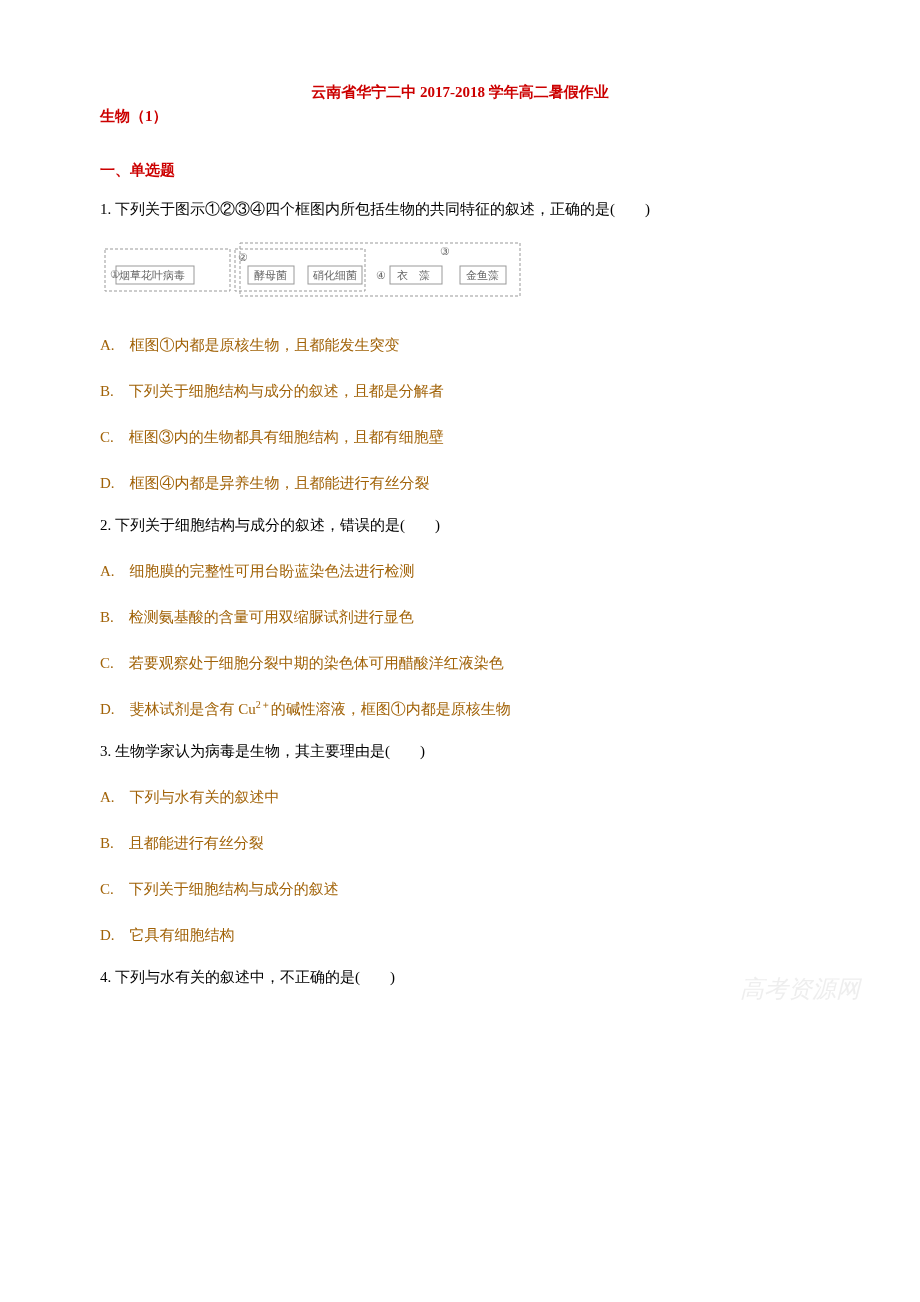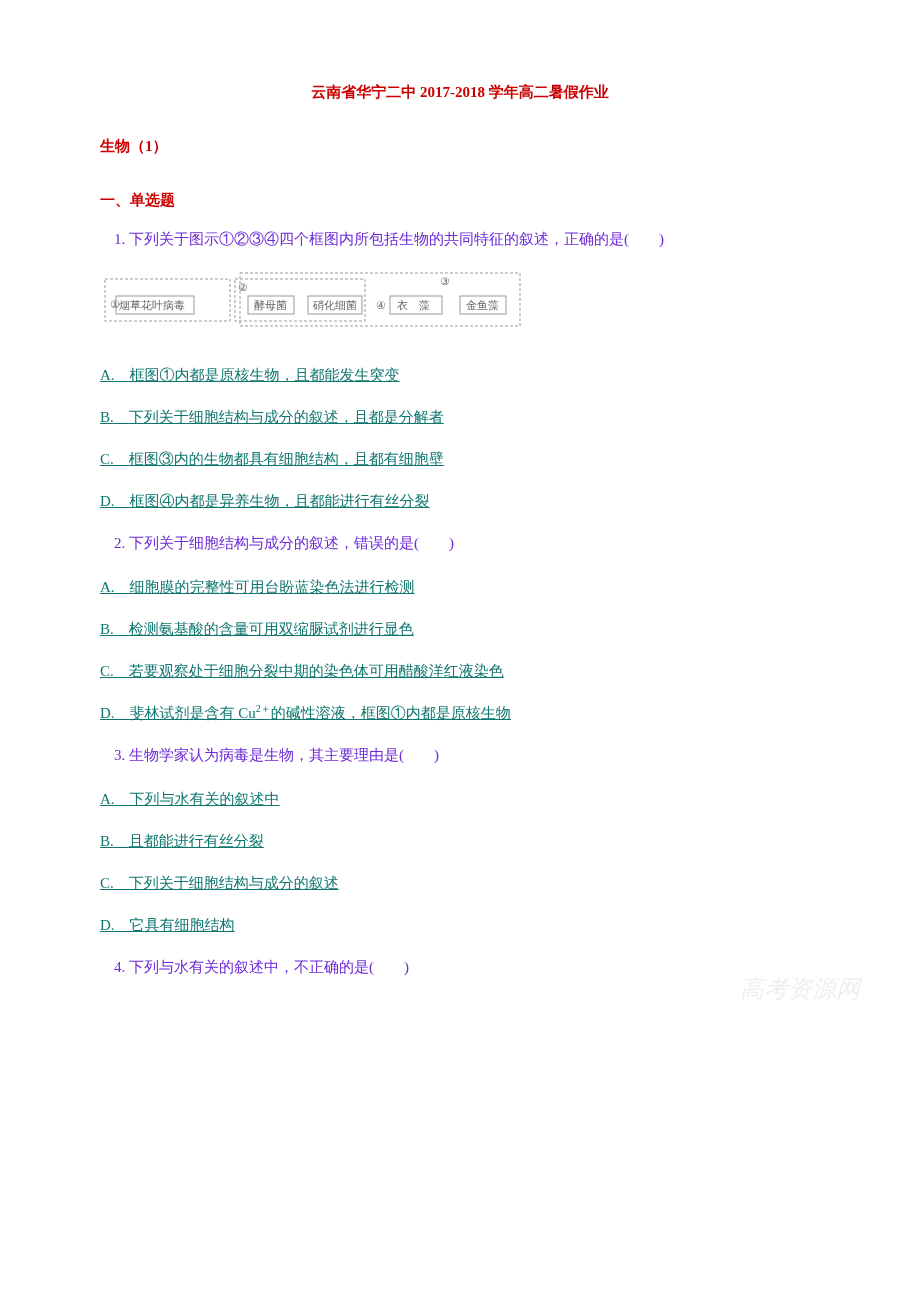--- a/index.html
+++ b/index.html
@@ -9,43 +9,40 @@
       padding: 80px 100px;
       width: 720px;
       font-size: 15px;
       line-height: 1.6;
       color: #000;
     }
     .title {
       text-align: center;
       color: #cc0000;
       font-weight: bold;
-      margin-bottom: 30px;
     }
     .subtitle {
       color: #cc0000;
       font-weight: bold;
       margin-bottom: 30px;
     }
     .section-header {
       color: #cc0000;
       font-weight: bold;
       margin-bottom: 8px;
     }
     .question {
-      color: #6d28d9;
+      color: #000000;
       margin-bottom: 20px;
       margin-top: 15px;
-      margin-left: 14px;
     }
     .option {
-      color: #0f766e;
+      color: #a16207;
       margin-bottom: 18px;
-      margin-top: 4px;
-      text-decoration: underline;
+      margin-top: 22px;
     }
     .diagram {
       margin: 20px 0 25px 0;
     }
     .diagram svg text {
       font-family: "SimSun", "宋体", serif;
       font-size: 11px;
       fill: #666;
     }
     .sup {

